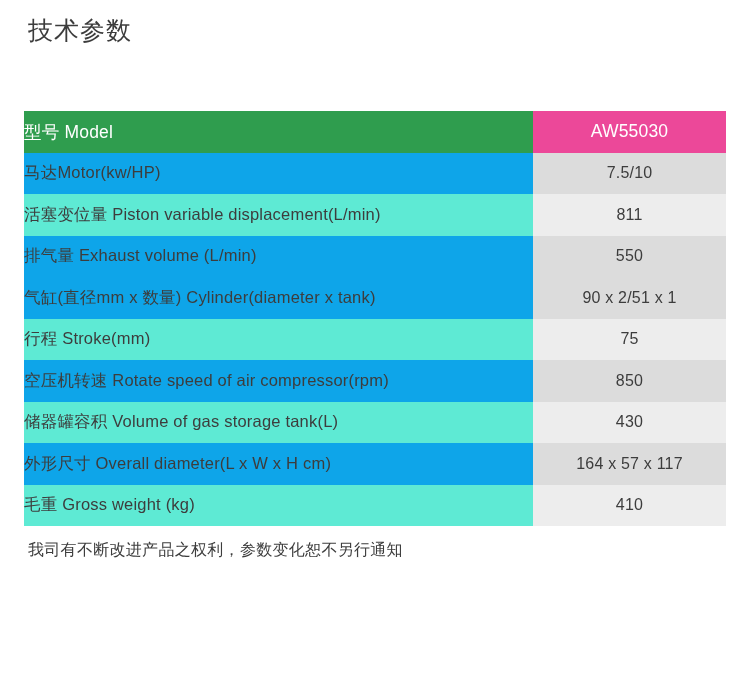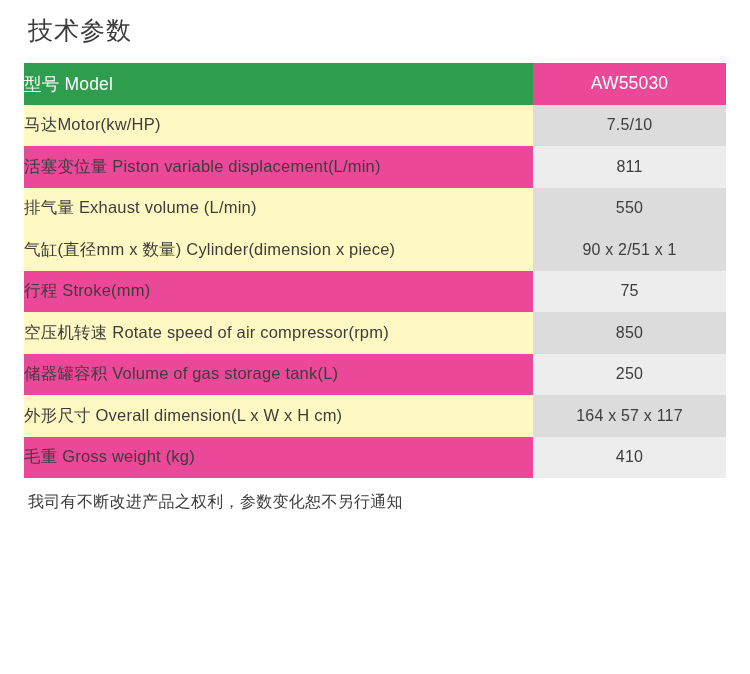--- a/index.html
+++ b/index.html
@@ -26,20 +26,21 @@
     font-weight: 400;
     color: #3c3c3c;
     letter-spacing: 1px;
     padding: 14px 0 16px 4px;
     margin: 0;
   }
   table.spec-table {
     width: 702px;
     border-collapse: collapse;
     table-layout: fixed;
+    margin-top: 48px;
   }
   table.spec-table td {
     padding: 0;
     vertical-align: middle;
   }
   .row { height: 41.5px; }
   .cell-label {
     width: 509px;
     padding-left: 12px;
     font-size: 16.5px;
@@ -60,23 +61,23 @@
     background: #2f9d4e;
     color: #ffffff;
     font-size: 17.5px;
   }
   .row-header .cell-value {
     background: #ec4899;
     color: #ffffff;
     font-size: 17.5px;
   }
   
-  .row-dark .cell-label { background: #fef9c3; }
+  .row-dark .cell-label { background: #0ea5e9; }
   .row-dark .cell-value { background: #dcdcdc; }
-  .row-light .cell-label { background: #ec4899; }
+  .row-light .cell-label { background: #5eead4; }
   .row-light .cell-value { background: #ededed; }
 
   .footnote {
     font-size: 16px;
     color: #3d3d3d;
     padding: 14px 0 0 4px;
     letter-spacing: 0.3px;
   }
 </style>
 </head>
@@ -99,37 +100,37 @@
       </tr>
       <tr class="row row-light">
         <td class="cell-label">活塞变位量 Piston variable displacement(L/min)</td>
         <td class="cell-value">811</td>
       </tr>
       <tr class="row row-dark">
         <td class="cell-label">排气量 Exhaust volume (L/min)</td>
         <td class="cell-value">550</td>
       </tr>
       <tr class="row row-dark">
-        <td class="cell-label">气缸(直径mm x 数量) Cylinder(dimension x piece)</td>
+        <td class="cell-label">气缸(直径mm x 数量) Cylinder(diameter x tank)</td>
         <td class="cell-value">90 x 2/51 x 1</td>
       </tr>
       <tr class="row row-light">
         <td class="cell-label">行程 Stroke(mm)</td>
         <td class="cell-value">75</td>
       </tr>
       <tr class="row row-dark">
         <td class="cell-label">空压机转速 Rotate speed of air compressor(rpm)</td>
         <td class="cell-value">850</td>
       </tr>
       <tr class="row row-light">
         <td class="cell-label">储器罐容积 Volume of gas storage tank(L)</td>
-        <td class="cell-value">250</td>
+        <td class="cell-value">430</td>
       </tr>
       <tr class="row row-dark">
-        <td class="cell-label">外形尺寸 Overall dimension(L x W x H cm)</td>
+        <td class="cell-label">外形尺寸 Overall diameter(L x W x H cm)</td>
         <td class="cell-value">164 x 57 x 117</td>
       </tr>
       <tr class="row row-light">
         <td class="cell-label">毛重 Gross weight (kg)</td>
         <td class="cell-value">410</td>
       </tr>
     </tbody>
   </table>
 
   <div class="footnote">我司有不断改进产品之权利，参数变化恕不另行通知</div>

